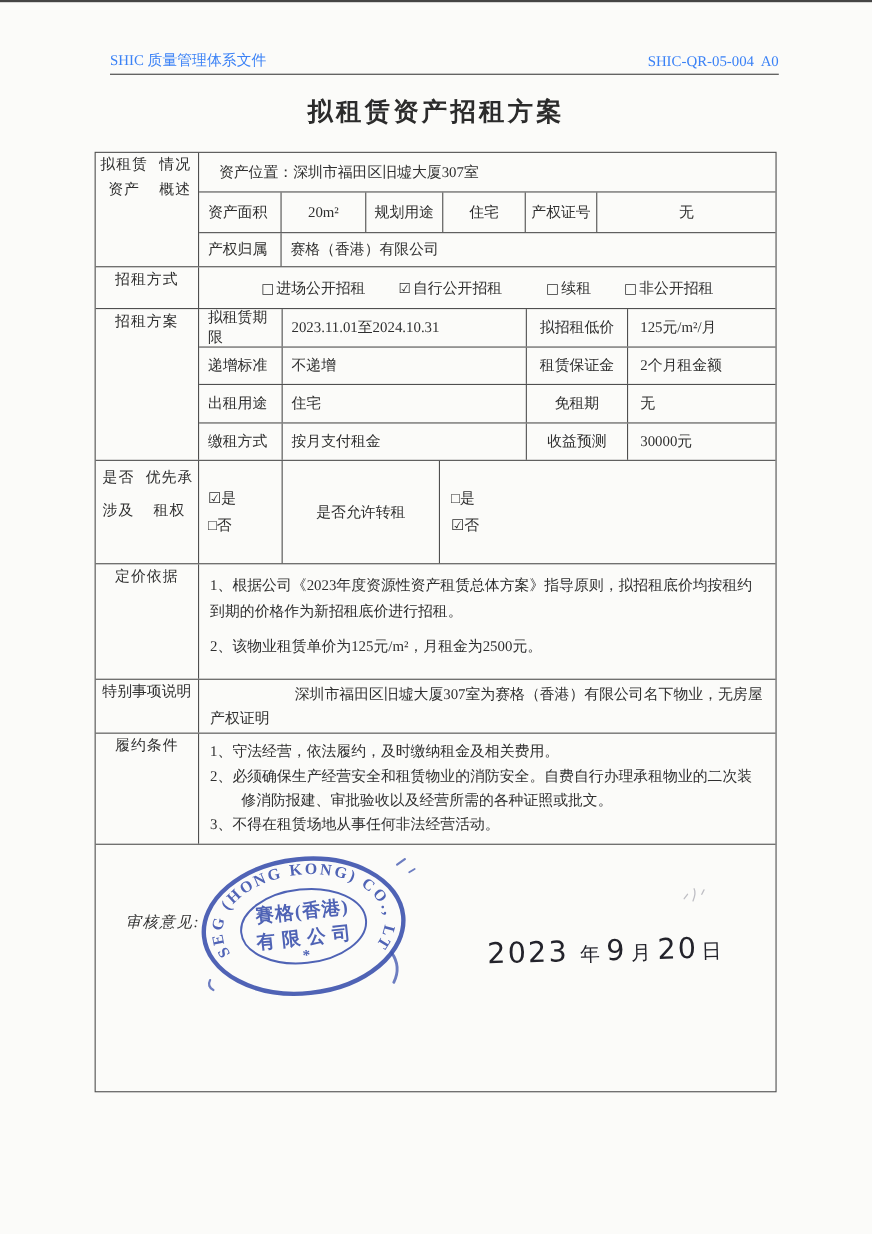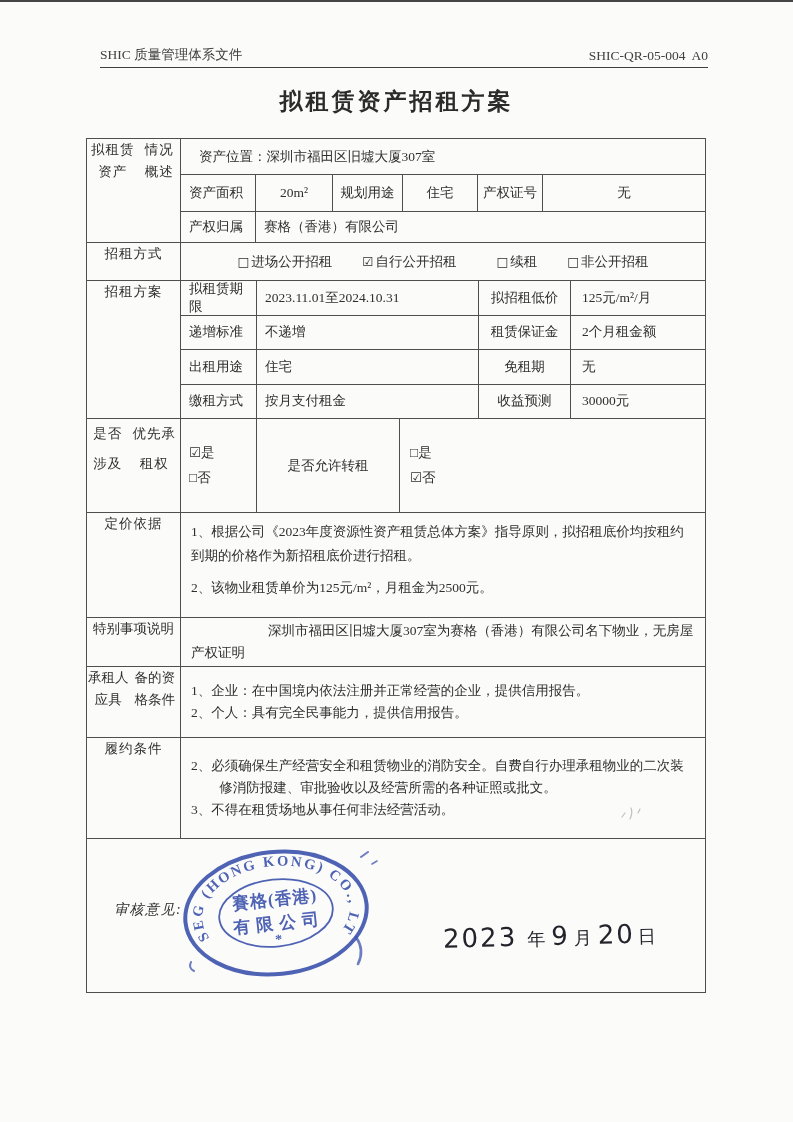--- a/index.html
+++ b/index.html
@@ -13,21 +13,21 @@
     font-size:13.5px;
     overflow:hidden;
   }
   .scan-top-edge{ position:absolute; top:0; left:0; right:0; height:2px; background:#454545; }
 
   
   .doc-header{
     position:absolute; left:100px; top:46px; width:608px;
     display:flex; justify-content:space-between; align-items:flex-end;
     border-bottom:1.4px solid #3f3f3f; padding-bottom:3px;
-    font-size:13.5px; color:#404040;
+    font-size:13.5px; color:#3b82f6;
   }
   .doc-header .code{ display:flex; gap:6px; }
 
   .doc-title{
     position:absolute; left:0; top:86px; width:793px;
     text-align:center; font-size:23px; font-weight:bold; letter-spacing:3px; color:#2b2b2b;
   }
 
   
   .tbl{
@@ -209,37 +209,26 @@
     </div>
   </div>
 
   <div class="sec" style="flex:0 0 49px">
     <div class="lab" style="letter-spacing:0">特别事项说明</div>
     <div class="cnt" style="justify-content:center">
       <div class="sp-note">深圳市福田区旧墟大厦307室为赛格（香港）有限公司名下物业，无房屋产权证明</div>
     </div>
   </div>
 
-  <div class="sec" style="flex:0 0 71px">
-    <div class="lab" style="letter-spacing:0">
-      <span>承租人应具</span>
-      <span>备的资格条件</span>
-    </div>
-    <div class="cnt" style="justify-content:center">
-      <div class="para tight" style="padding-top:2px;padding-bottom:2px">
-        <p class="hang" style="margin:0">1、企业：在中国境内依法注册并正常经营的企业，提供信用报告。</p>
-        <p class="hang" style="margin:0">2、个人：具有完全民事能力，提供信用报告。</p>
-      </div>
-    </div>
-  </div>
 
   <div class="sec" style="flex:0 0 101px">
     <div class="lab">履约条件</div>
     <div class="cnt" style="justify-content:center">
       <div class="para tight" style="padding-top:3px;padding-bottom:3px">
+        <p class="hang" style="margin:0">1、守法经营，依法履约，及时缴纳租金及相关费用。</p>
         <p class="hang" style="margin:0">2、必须确保生产经营安全和租赁物业的消防安全。自费自行办理承租物业的二次装修消防报建、审批验收以及经营所需的各种证照或批文。</p>
         <p class="hang" style="margin:0">3、不得在租赁场地从事任何非法经营活动。</p>
       </div>
     </div>
   </div>
 
   <div class="sec sec-review">
     <span class="review-label">审核意见:</span>
 
     <svg class="stamp-svg" width="222" height="150" viewBox="0 0 222 150">

